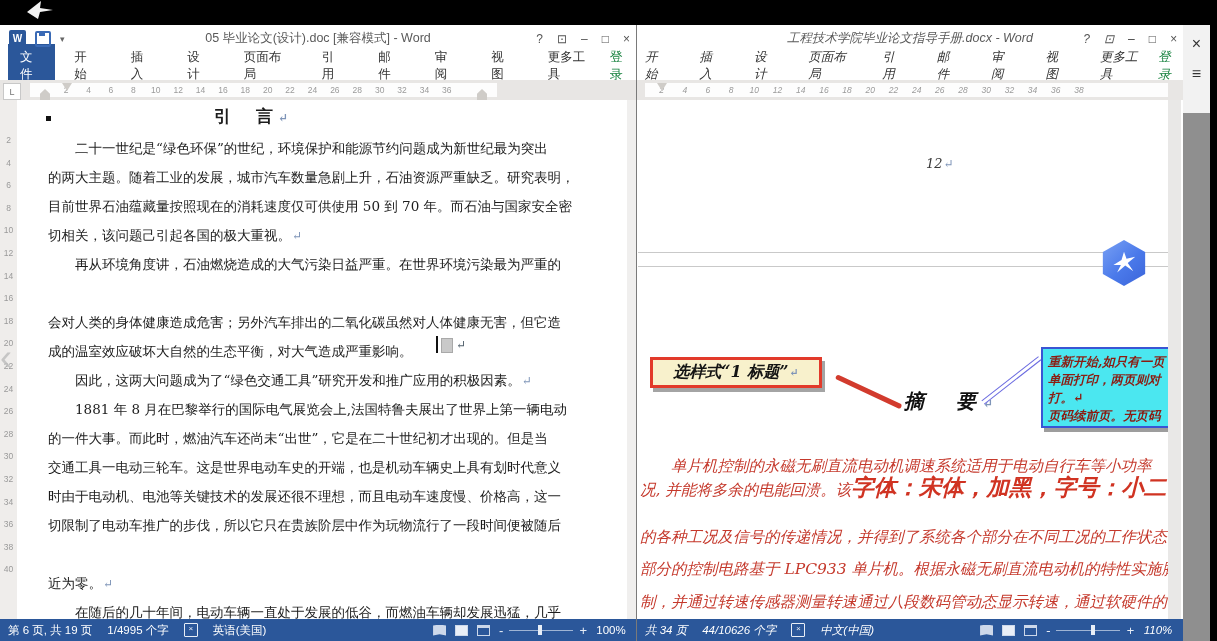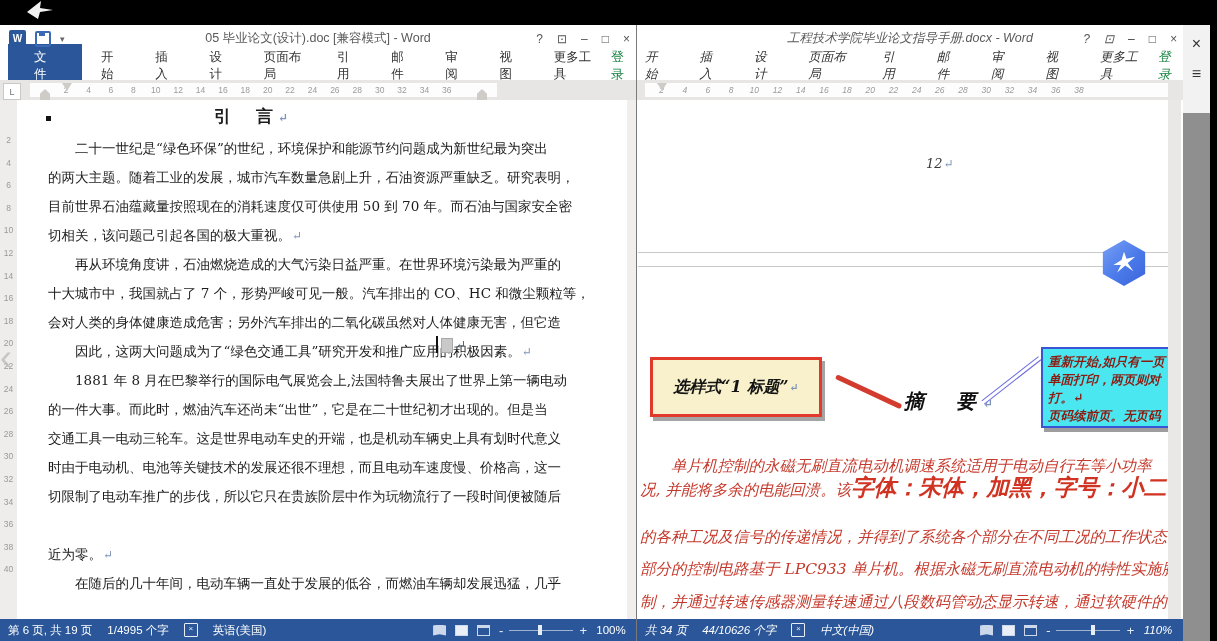--- a/index.html
+++ b/index.html
@@ -18,21 +18,21 @@
   .qat{position:relative;display:flex;align-items:center;gap:9px;padding-left:9px;z-index:2;}
   .word-logo{width:17px;height:17px;background:#2b579a;color:#fff;font-size:10px;font-weight:bold;
              display:grid;place-items:center;border-radius:2px;}
   .save-icon{width:12px;height:12px;border:2px solid #3a6ab5;border-radius:2px;position:relative;}
   .save-icon::after{content:"";position:absolute;left:2px;top:-1px;width:6px;height:4px;background:#3a6ab5;}
   .caret-icon{font-size:9px;color:#666;}
   .wicons{position:absolute;right:6px;top:0;height:27px;display:flex;align-items:center;gap:14px;z-index:2;}
   .wicon{font-size:12px;color:#555;cursor:default;}
   .menubar{position:absolute;left:0;top:27px;right:0;height:28px;background:#fff;
            display:flex;align-items:center;gap:19px;font-size:12.5px;color:#333;}
-  .file-tab{background:#2b579a;color:#fff;padding:5px 26px;margin-left:8px;}
+  .file-tab{background:#2b579a;color:#fff;padding:5px 12px;margin-left:8px;}
   .menu-items{display:flex;gap:35px;}
   .menu-item{cursor:default;}
   .signin{margin-left:auto;margin-right:2px;font-size:13px;color:#15803d;}
   
   .hruler{position:absolute;left:0;top:55px;right:0;height:20px;background:#e8e6e4;}
   .hruler .white{position:absolute;top:3px;height:14px;background:#fdfdfd;}
   .win.left .hruler .white{left:30px;width:467px;}
   .win.right .hruler .white{left:8px;width:523px;}
   .hnums{position:absolute;top:3px;height:14px;display:flex;align-items:center;}
   .win.left .hnums{left:30px;padding-left:25px;}
@@ -62,21 +62,21 @@
   .dline{height:29px;line-height:29px;font-size:13.5px;white-space:nowrap;}
   .pmark{color:#7f95b8;font-size:12px;padding-left:1px;}
   .cursor-caret{position:absolute;left:419px;top:236px;width:1.5px;height:17px;background:#111;}
   .fmt-mark{position:absolute;left:424px;top:238px;width:12px;height:15px;background:#c9c9c9;
             border:1px solid #a9a9a9;box-sizing:border-box;}
   .fmt-mark-return{position:absolute;left:439px;top:238px;font-size:12px;color:#55636f;}
   
   .pagenum{position:absolute;left:288px;top:56px;font-size:13px;color:#3a3a3a;}
   .pbline{position:absolute;left:0;width:100%;height:1px;background:#c9c9c9;}
   .pb1{top:152px;} .pb2{top:166px;}
-  .red-box{position:absolute;left:12px;top:257px;width:172px;height:60px;box-sizing:border-box;
+  .red-box{position:absolute;left:12px;top:257px;width:172px;height:31px;box-sizing:border-box;
            background:#f8f1cc;border:3px solid #e23a2a;box-shadow:3px 4px 0 rgba(90,90,90,.55);
            display:flex;align-items:center;justify-content:center;font-size:16px;font-weight:bold;color:#141414;}
   .red-box .pmark{font-size:11px;}
   .red-arrow{position:absolute;left:198px;top:274px;width:72px;height:5px;background:#d23b2d;border-radius:3px;
              transform:rotate(25deg);transform-origin:left center;}
   .abstract{position:absolute;left:266px;top:288px;font-size:20px;font-weight:bold;color:#111;letter-spacing:6px;}
   .abstract .pmark{letter-spacing:0;font-size:12px;}
   .connector{position:absolute;left:345px;top:300px;width:72px;height:3px;border-top:1.5px solid #6a6ae0;
              border-bottom:1.5px solid #6a6ae0;transform:rotate(-38deg);transform-origin:left center;}
   .cyan-box{position:absolute;left:403px;top:247px;width:140px;height:81px;box-sizing:border-box;
@@ -244,24 +244,27 @@
           <div class="dline j">
             <span>目前世界石油蕴藏量按照现在的消耗速度仅可供使用 50 到 70 年。而石油与国家安全密</span><span class="pmark"></span>
           </div>
           <div class="dline e">
             <span>切相关，该问题己引起各国的极大重视。</span><span class="pmark">↵</span>
           </div>
           <div class="dline j">
             <span>　　再从环境角度讲，石油燃烧造成的大气污染日益严重。在世界环境污染最为严重的</span><span class="pmark"></span>
           </div>
           <div class="dline j">
-            <span>十大城市中，我国就占了 7 个，形势严峻可见一般。汽车排出的 CO、HC 和微尘颗粒等，</span><span class="pmark"></span>
+            <span class="pmark"></span>
           </div>
           <div class="dline j">
             <span>会对人类的身体健康造成危害；另外汽车排出的二氧化碳虽然对人体健康无害，但它造</span><span class="pmark"></span>
+          </div>
+          <div class="dline e">
+            <span>成的温室效应破坏大自然的生态平衡，对大气造成严重影响。</span><span class="pmark"></span>
           </div>
           <div class="dline e">
             <span>　　因此，这两大问题成为了“绿色交通工具”研究开发和推广应用的积极因素。</span><span class="pmark">↵</span>
           </div>
           <div class="dline j">
             <span>　　1881 年 8 月在巴黎举行的国际电气展览会上,法国特鲁夫展出了世界上第一辆电动</span><span class="pmark"></span>
           </div>
           <div class="dline j">
             <span>的一件大事。而此时，燃油汽车还尚未“出世”，它是在二十世纪初才出现的。但是当</span><span class="pmark"></span>
           </div>

